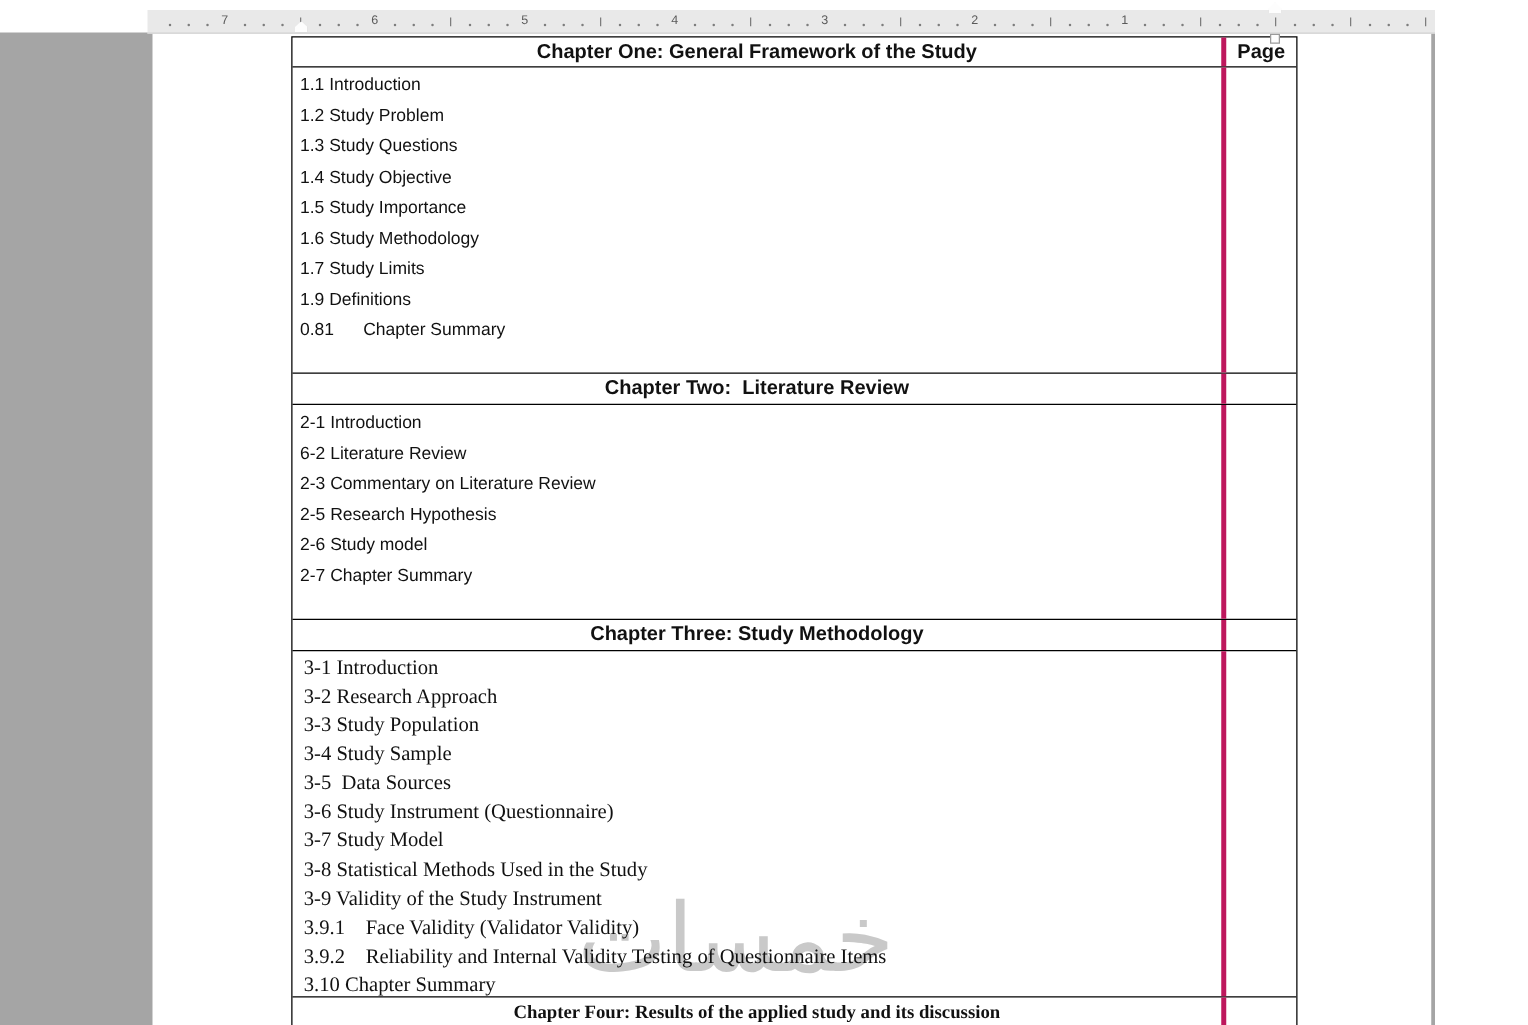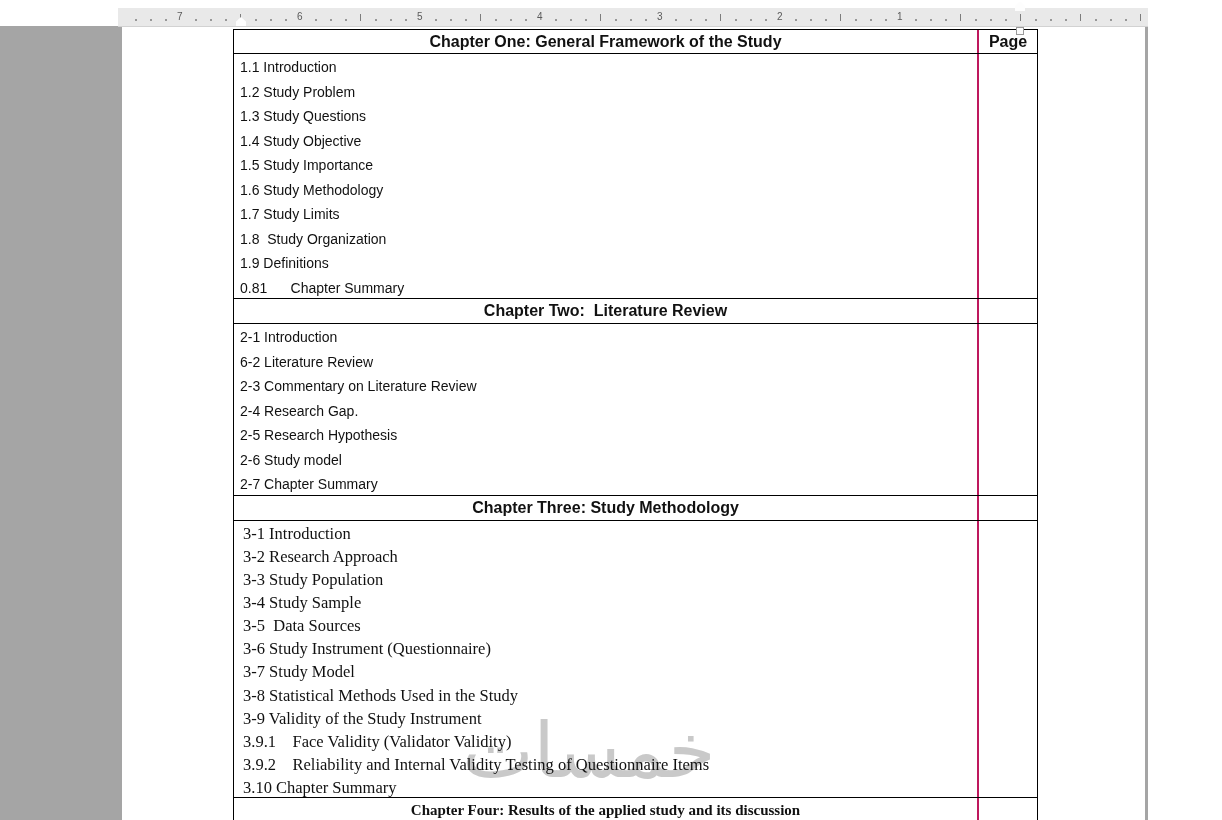--- a/index.html
+++ b/index.html
@@ -31,21 +31,21 @@
              font-family:"DejaVu Sans",sans-serif;font-size:76px;direction:rtl;
              pointer-events:none;user-select:none;}
 
   
   .toc-table{position:absolute;left:111px;top:3px;width:805px;border:1px solid #000;
              box-sizing:border-box;z-index:1;background:transparent;}
   .row{display:flex;border-top:1px solid #000;box-sizing:border-box;}
   .row:first-child{border-top:none;}
   .main-cell{flex:1;overflow:hidden;}
   .header-row .main-cell{display:flex;align-items:center;justify-content:center;}
-  .page-col{width:60px;border-left:2px solid #be185d;box-sizing:border-box;
+  .page-col{width:60px;border-left:4px solid #be185d;box-sizing:border-box;
             display:flex;align-items:center;justify-content:center;flex:none;text-align:right;}
   .sec-title{font-weight:bold;font-size:16px;white-space:pre;}
   .sec-title.f-serif{font-size:15px;}
   .page-label{font-weight:bold;font-size:16px;}
   .f-sans{font-family:"Liberation Sans","DejaVu Sans",sans-serif;}
   .f-serif{font-family:"Liberation Serif","DejaVu Serif",serif;}
   .toc-line{white-space:pre;}
   .toc-line.f-sans{font-size:14px;line-height:24.5px;padding-left:6px;}
   .toc-line.f-serif{font-size:16.5px;line-height:23.08px;padding-left:9px;}
   .items-row .main-cell{padding-top:1px;}
@@ -143,38 +143,36 @@
         </div>
         <div class="row items-row" style="height: 245px;">
           <div class="main-cell">
             <div class="toc-line f-sans">1.1 Introduction</div>
             <div class="toc-line f-sans">1.2 Study Problem</div>
             <div class="toc-line f-sans">1.3 Study Questions</div>
             <div class="toc-line f-sans">1.4 Study Objective</div>
             <div class="toc-line f-sans">1.5 Study Importance</div>
             <div class="toc-line f-sans">1.6 Study Methodology</div>
             <div class="toc-line f-sans">1.7 Study Limits</div>
-            <div class="toc-line f-sans">1.8  Study Organization</div>
             <div class="toc-line f-sans">1.9 Definitions</div>
             <div class="toc-line f-sans">0.81      Chapter Summary</div>
           </div>
           <div class="page-col"></div>
         </div>
         <div class="row header-row" style="height: 25px;">
           <div class="main-cell">
             <span class="sec-title f-sans">Chapter Two:  Literature Review</span>
           </div>
           <div class="page-col"></div>
         </div>
         <div class="row items-row" style="height: 172px;">
           <div class="main-cell">
             <div class="toc-line f-sans">2-1 Introduction</div>
             <div class="toc-line f-sans">6-2 Literature Review</div>
             <div class="toc-line f-sans">2-3 Commentary on Literature Review</div>
-            <div class="toc-line f-sans">2-4 Research Gap.</div>
             <div class="toc-line f-sans">2-5 Research Hypothesis</div>
             <div class="toc-line f-sans">2-6 Study model</div>
             <div class="toc-line f-sans">2-7 Chapter Summary</div>
           </div>
           <div class="page-col"></div>
         </div>
         <div class="row header-row" style="height: 25px;">
           <div class="main-cell">
             <span class="sec-title f-sans">Chapter Three: Study Methodology</span>
           </div>

